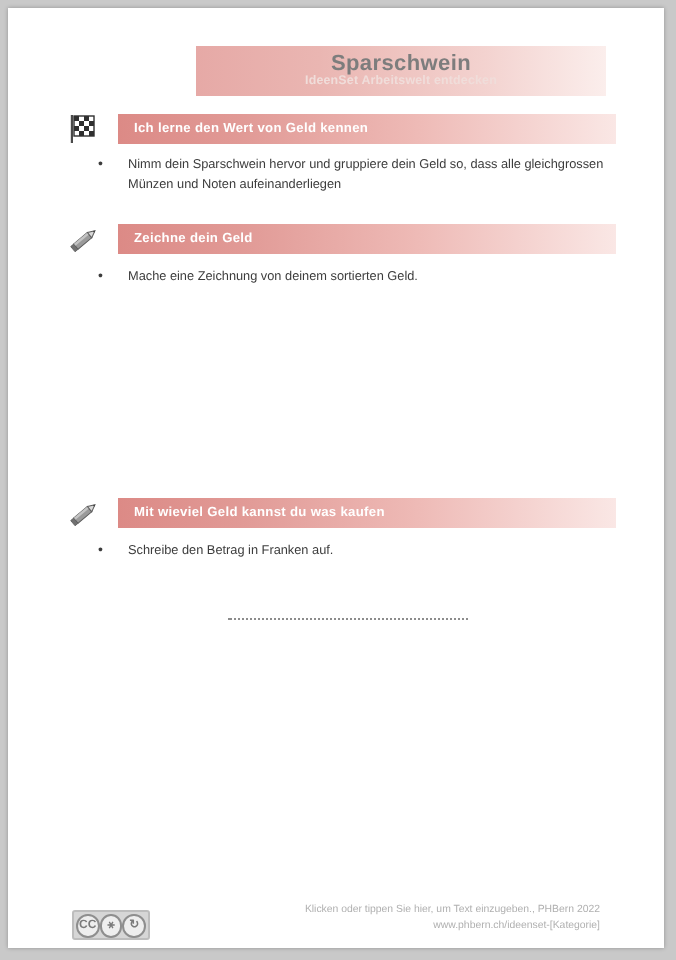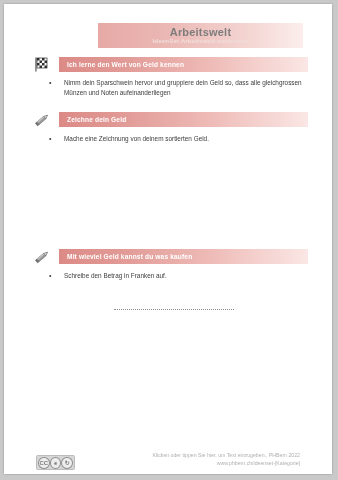--- a/index.html
+++ b/index.html
@@ -163,21 +163,21 @@
 
   
   .flag-svg, .pencil-svg { display: block; }
 </style>
 </head>
 <body>
 
 <div id="page">
 
   <div class="title-banner">
-    <div class="title-main">Arbeitswelt</div>
+    <div class="title-main">Sparschwein</div>
     <div class="title-sub">IdeenSet Arbeitswelt entdecken</div>
   </div>
 
   <div class="section-row" style="top:52px;">
     <div class="section-icon">
       <svg class="flag-svg" width="19" height="17" viewBox="0 0 19 17" xmlns="http://www.w3.org/2000/svg">
         <g fill="#2f2f2f">
           <rect x="2.4" y="1.5" width="1.1" height="14" fill="#4a4a4a"></rect>
           <rect x="4" y="2" width="2.5" height="2.5"></rect>
           <rect x="9" y="2" width="2.5" height="2.5"></rect>

